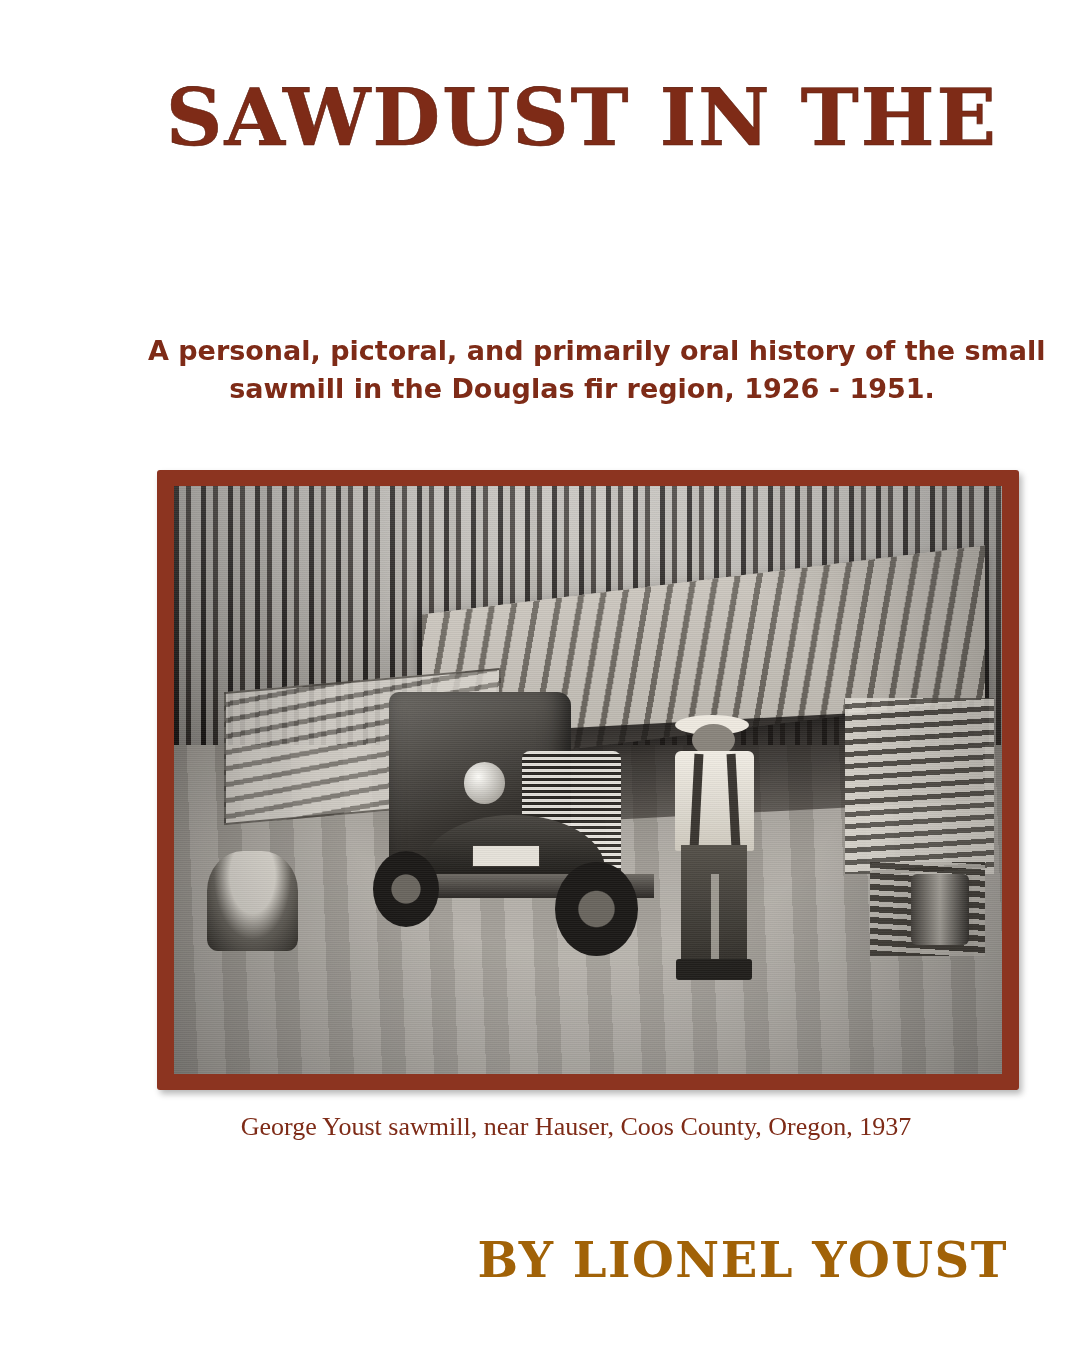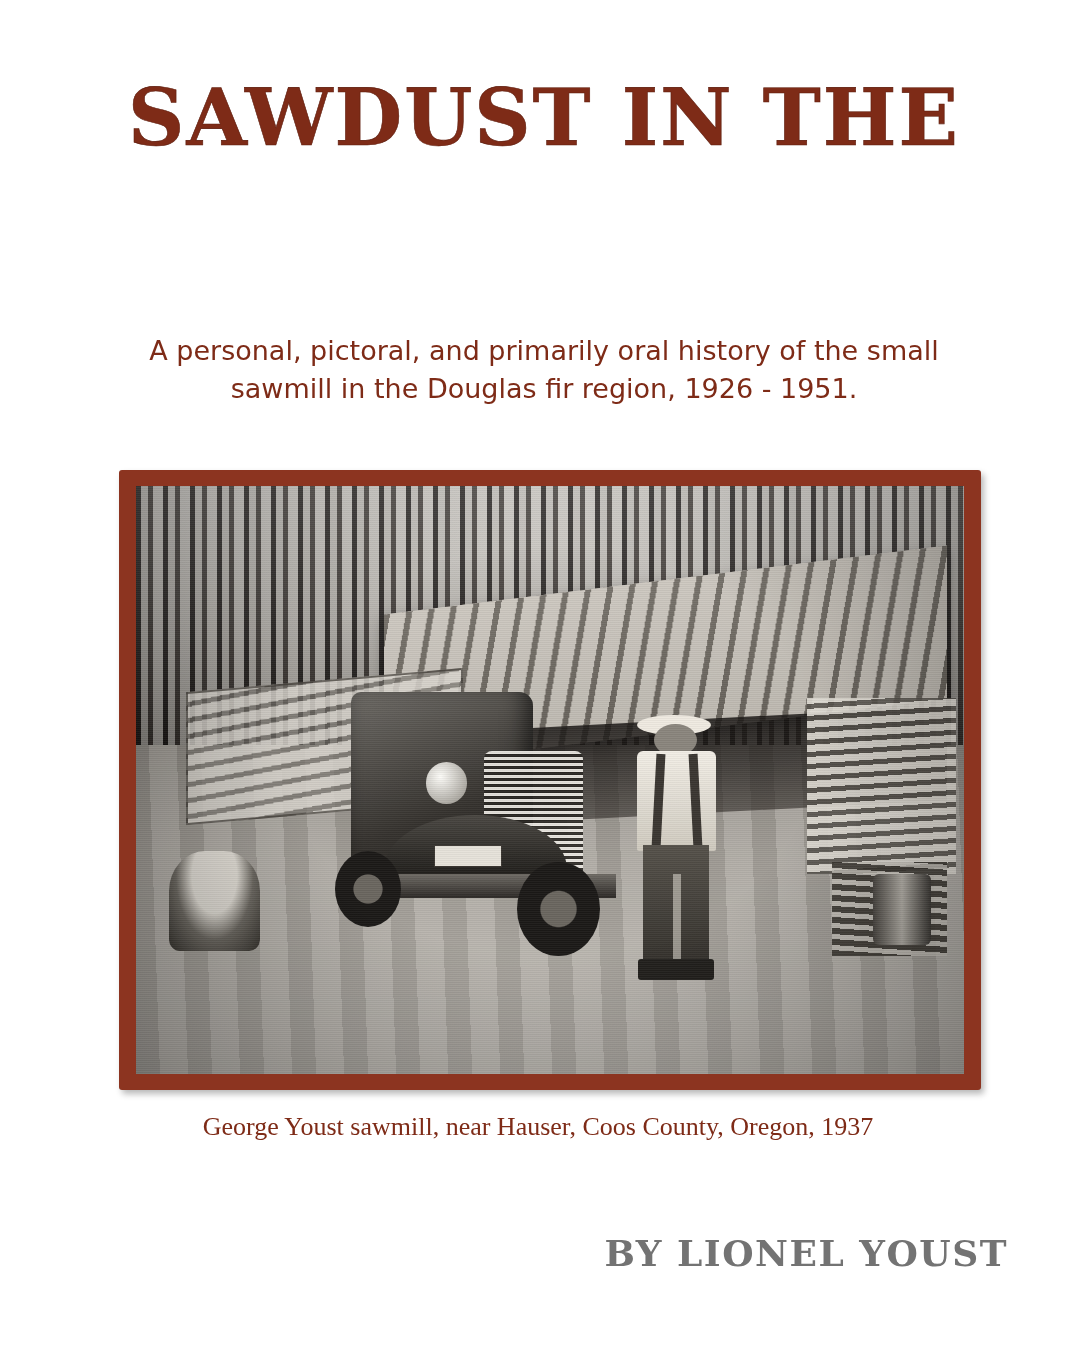--- a/index.html
+++ b/index.html
@@ -12,20 +12,21 @@
     height: 1360px;
     position: relative;
     font-family: "Liberation Sans", sans-serif;
     overflow: hidden;
   }
 
   .cover {
     position: absolute;
     inset: 0;
     background: #ffffff;
+    margin-left: 38px;
   }
 
   
   .title-block {
     position: absolute;
     top: 78px;
     left: 0;
     width: 1088px;
     text-align: center;
   }
@@ -52,21 +53,21 @@
     position: absolute;
     top: 332px;
     left: 110px;
     width: 868px;
     text-align: center;
     color: #7e2b17;
     font-family: "DejaVu Sans", sans-serif;
     font-size: 27px;
     line-height: 1.42;
   }
-  .subtitle div { white-space: nowrap; }
+  .subtitle div { white-space: nowrap; font-weight: bold; }
 
   
   .photo-frame {
     position: absolute;
     top: 470px;
     left: 119px;
     width: 862px;
     height: 620px;
     background: #8c3420;
     padding: 0;
@@ -344,23 +345,23 @@
     color: #7e2b17;
   }
 
   
   .author {
     position: absolute;
     top: 1232px;
     right: 80px;
     font-family: "DejaVu Serif", serif;
     font-weight: bold;
-    font-size: 36px;
+    font-size: 48px;
     letter-spacing: 1.5px;
-    color: #737373;
+    color: #a16207;
     text-transform: uppercase;
   }
 </style>
 </head>
 <body>
 
 <div class="cover">
 
   <div class="title-block">
     <div class="title-line title-line-1">Sawdust in the</div>

